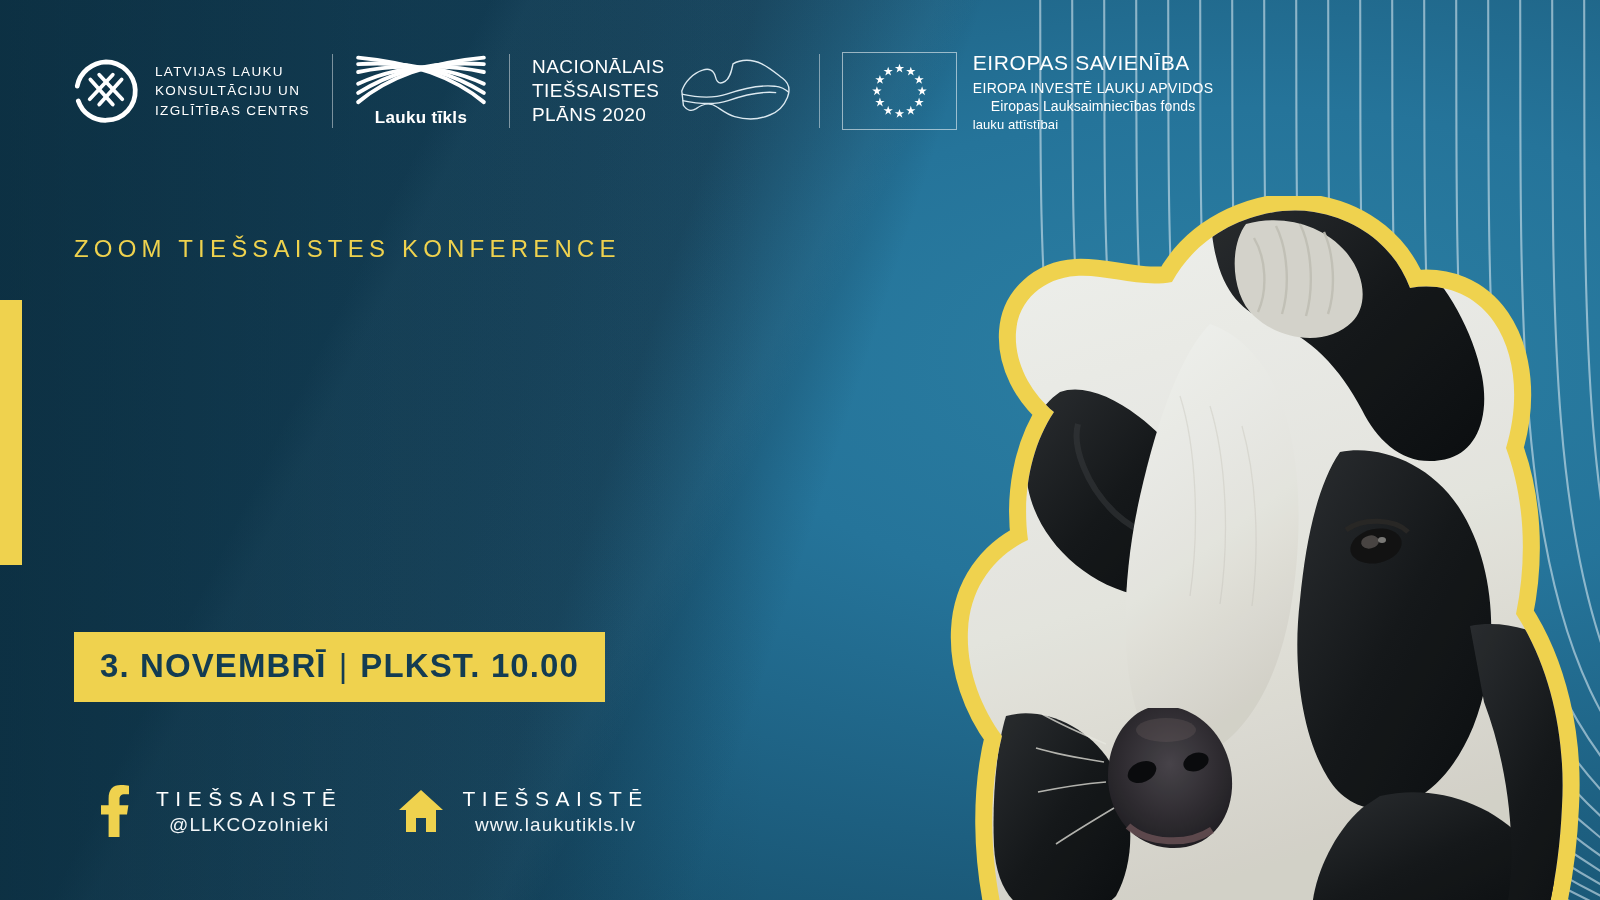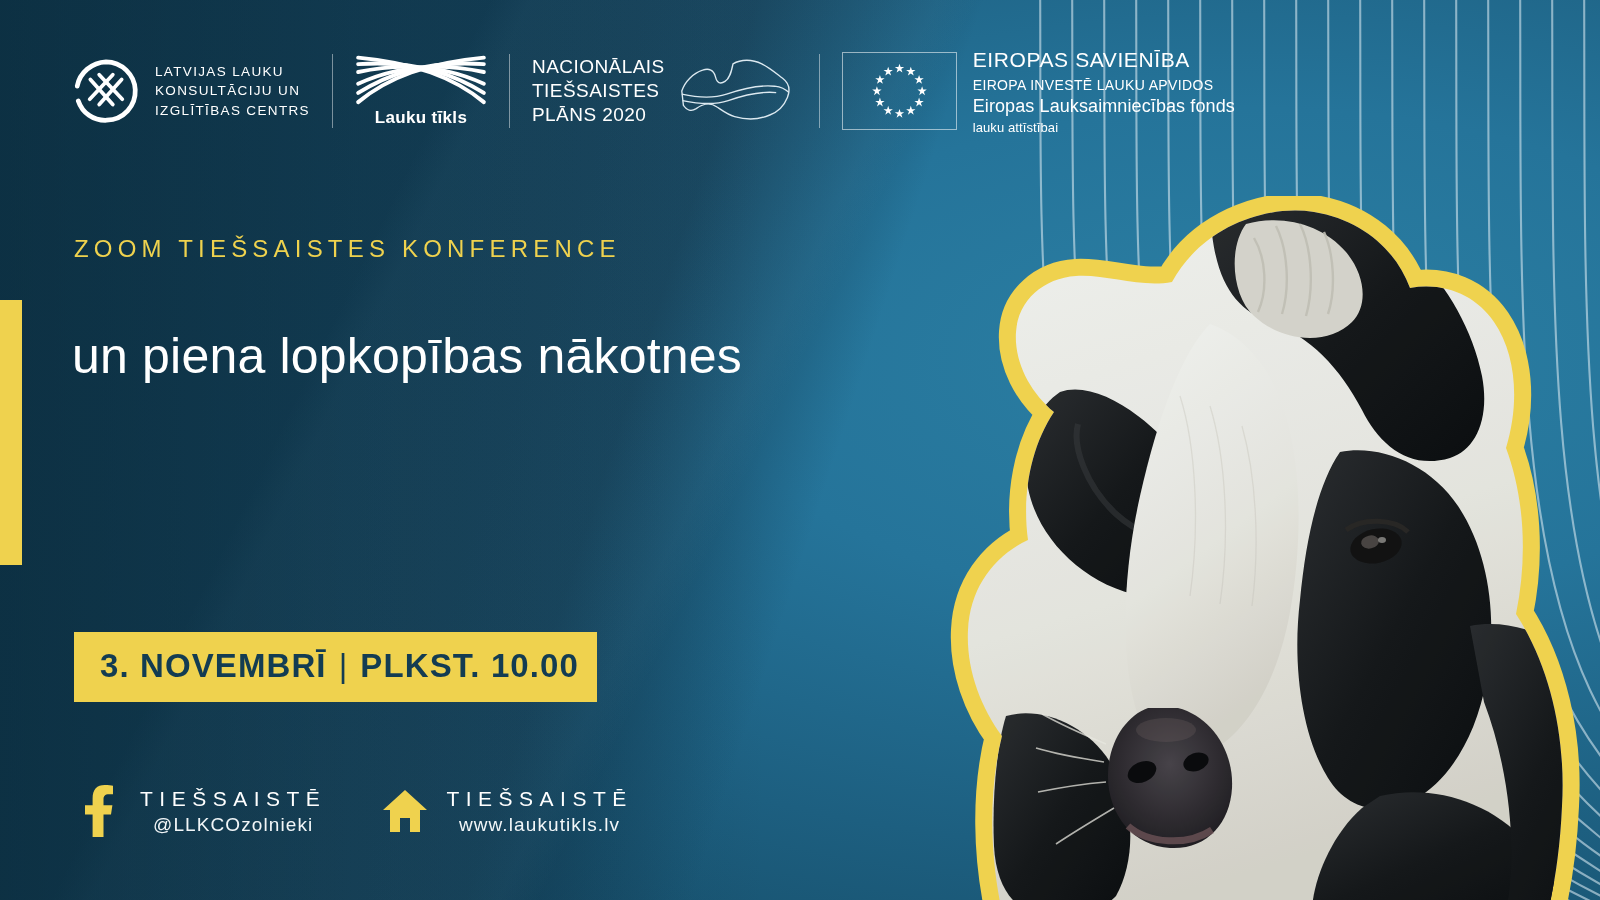--- a/index.html
+++ b/index.html
@@ -60,21 +60,21 @@
   .lv-map{width:128px;height:78px;flex:none;margin-left:4px;}
   .eu-flag{
     width:115px;height:78px;flex:none;
     border:1px solid rgba(255,255,255,0.55);
     position:relative;
   }
   .eu-flag svg{position:absolute;inset:0;width:100%;height:100%;}
   .eu-text{margin-left:16px;color:#fff;white-space:nowrap;}
   .eu-t1{font-size:21px;letter-spacing:.6px;line-height:1.35;}
   .eu-t2{font-size:14px;letter-spacing:.35px;line-height:1.32;margin-top:2px;}
-  .eu-t3{font-size:18px;letter-spacing:.1px;line-height:1.33;}
+  .eu-t3{font-size:14px;letter-spacing:.1px;line-height:1.33;text-align:center;}
   .eu-t4{font-size:13px;letter-spacing:.1px;line-height:1.33;}
   
   .kicker{
     position:absolute;left:74px;top:235px;
     color:#efd24e;font-size:24px;letter-spacing:5.2px;font-weight:400;
   }
   .headline{position:absolute;left:72px;top:322px;color:#fff;}
   .h-line1{
     font-size:54px;font-weight:700;letter-spacing:.4px;line-height:1.12;
     white-space:nowrap;
@@ -85,26 +85,26 @@
   }
   .h-line3{
     font-size:50px;font-weight:300;letter-spacing:.2px;line-height:1.2;
     white-space:nowrap;margin-top:6px;
   }
   .h-line3 .bold{font-weight:700;font-size:52px;}
   .date-badge{
     position:absolute;left:74px;top:632px;
     background:#efd24e;color:#133c52;
     font-size:33px;font-weight:700;letter-spacing:1.1px;
-    padding:15px 18px 17px 26px;
+    padding:15px 26px 17px 26px;
     white-space:nowrap;
   }
   .date-badge .sep{font-weight:400;padding:0 12px;}
   
-  .contacts{position:absolute;left:76px;top:782px;display:flex;align-items:flex-start;}
+  .contacts{position:absolute;left:92px;top:782px;display:flex;align-items:flex-start;}
   .contact{display:flex;align-items:center;}
   .contact + .contact{margin-left:56px;}
   .c-icon{flex:none;width:46px;height:58px;display:flex;align-items:center;justify-content:center;}
   .c-copy{margin-left:18px;color:#fff;}
   .c-top{font-size:21px;letter-spacing:6.5px;line-height:1.3;white-space:nowrap;}
   .c-bot{font-size:19px;letter-spacing:1.1px;line-height:1.35;white-space:nowrap;color:#f2f6f8;text-align:center;}
   
   .cow-wrap{
     position:absolute;right:-10px;top:196px;width:700px;height:716px;
     pointer-events:none;
@@ -372,21 +372,20 @@
         <div class="eu-t3">Eiropas Lauksaimniecības fonds</div>
         <div class="eu-t4">lauku attīstībai</div>
       </div>
     </div>
 
   </div>
 
   <div class="kicker">ZOOM TIEŠSAISTES KONFERENCE</div>
 
   <div class="headline">
-    <div class="h-line2">un piena lopkopības nākotnes</div>
   </div>
 
   <div class="date-badge"><span>3. NOVEMBRĪ</span><span class="sep">|</span><span>PLKST. 10.00</span></div>
 
   <div class="contacts">
 
     <div class="contact">
       <span class="c-icon">
         <svg width="30" height="52" viewBox="0 0 30 52" aria-hidden="true">
           <path d="M19.5 52 V29.5 H27 L28.4 20.2 H19.5 V14.6 C19.5 11.1 20.6 9.2 25.2 9.2 H29 V0.8

